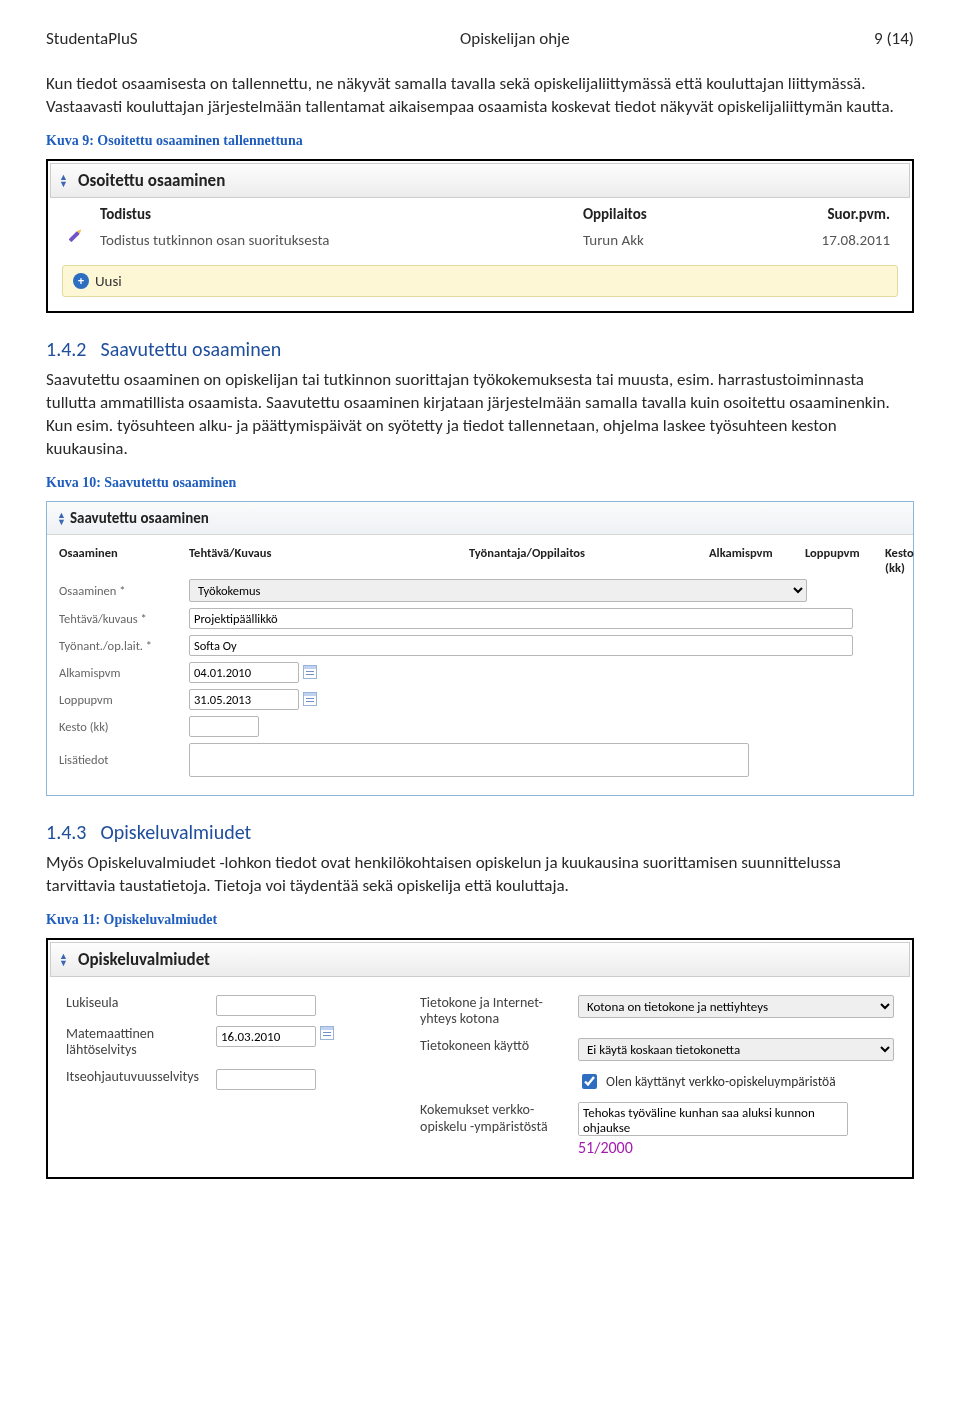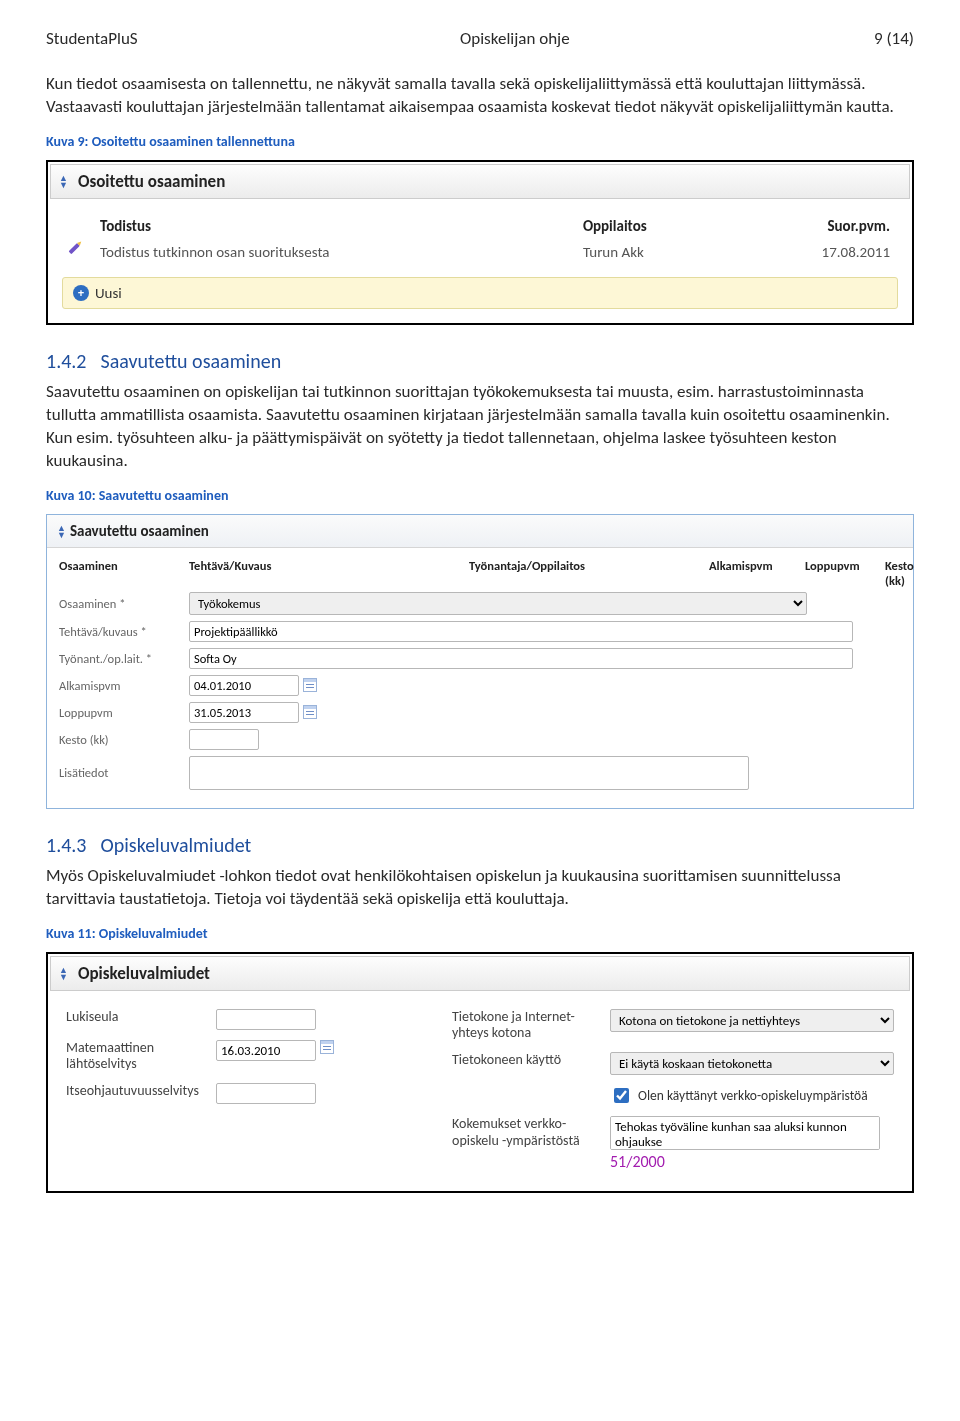--- a/index.html
+++ b/index.html
@@ -16,30 +16,30 @@
     --add-yellow: #f7f4de;
   }
   * { box-sizing: border-box; }
   html,body { margin:0; padding:0; background:#ffffff; font-family: Calibri, Arial, sans-serif; color: var(--text-dark); }
   .page { width:960px; margin:0 auto; padding:28px 46px 36px; }
   .doc-header { display:flex; justify-content:space-between; font-size:17px; margin-bottom:24px; }
   .doc-header .left { flex:1; }
   .doc-header .center { flex:1; text-align:left; }
   .doc-header .right { flex:0 0 auto; text-align:right; }
   p.body { font-size:17px; line-height:1.35; margin:0 0 14px 0; }
-  .caption { color: var(--blue-accent); font-weight:bold; font-size:14px; margin:6px 0 10px; }
+  .caption { color: var(--blue-accent); font-weight:bold; font-size:14px; margin:6px 0 10px;font-family:Liberation Serif, serif; }
   .h2 { color: var(--link-blue); font-size:20px; margin:24px 0 8px; }
   .h2 .num { margin-right:14px; }
 
   
   .panel1 { border:2px solid #000; padding:2px; margin-bottom:18px; }
   .panel1 .titlebar { background:linear-gradient(#fdfdfd,#ececec); border:1px solid #ccc; padding:6px 8px; display:flex; align-items:center; gap:6px; font-weight:bold; font-size:17px; color:#222; }
   .sort-icon { display:inline-flex; flex-direction:column; line-height:0; font-size:9px; color:#3b67b5; margin-right:4px; }
   .sort-icon span{line-height:7px;}
-  .panel1 .body { padding:14px 12px 12px; }
+  .panel1 .body { padding:3px 12px 12px; }
   .panel1 table { width:100%; border-collapse:collapse; font-size:15px; }
   .panel1 th { text-align:left; font-weight:bold; padding:4px 8px; color:#222;}
   .panel1 td { padding:4px 8px; color:#555; vertical-align:top;}
   .panel1 th.r, .panel1 td.r{ text-align:right; }
   .edit-icon { display:inline-block; width:14px; height:14px; transform:rotate(-45deg); position:relative;}
   .edit-icon::before{content:"";position:absolute;top:2px;left:0;width:12px;height:4px;background:#7154c7;border-radius:1px;}
   .edit-icon::after{content:"";position:absolute;top:2px;left:12px;width:0;height:0;border-left:4px solid #f0c040;border-top:2px solid transparent;border-bottom:2px solid transparent;}
   .uusi-row { background:var(--uusi-bg); border:1px solid #e3db9d; border-radius:3px; padding:6px 10px; display:flex; align-items:center; gap:6px; margin-top:12px; font-size:15px; color:#333;}
   .plus-icon{ width:16px; height:16px; border-radius:50%; background:#2d6ec1; color:#fff; display:inline-flex; align-items:center; justify-content:center; font-size:12px; font-weight:bold;}
 
@@ -77,21 +77,21 @@
   .panel3 .body { padding:18px 16px 8px; display:flex; gap:28px; font-size:14px; color:#444;}
   .panel3 .left, .panel3 .right-col { flex:1; }
   .panel3 .frow{ display:flex; align-items:flex-start; margin-bottom:10px; }
   .panel3 .frow label{ flex:0 0 150px; line-height:1.2; }
   .panel3 .right-col .frow label{ flex:0 0 158px; }
   .panel3 input[type=text], .panel3 select, .panel3 textarea {
     font-family:inherit; font-size:13px; padding:2px 4px; border:1px solid #b7b7b7; border-radius:2px;
   }
   .panel3 .txt-s{ width:100px; }
   .panel3 .date{ width:100px; }
-  .panel3 select{ width:284px; }
+  .panel3 select{ width:316px; }
   .panel3 textarea{ width:270px; height:34px; resize:none;}
   .panel3 .counter{ font-size:16px; color:#a21caf; margin-left:0; margin-top:2px;}
   .panel3 .chk-row{ display:flex; align-items:center; gap:6px; margin:4px 0 10px 158px; font-size:13.5px; color:#333; }
   .panel3 input[type=checkbox]{ width:15px; height:15px; accent-color:#2d6ec1;}
 </style>
 </head>
 <body>
 <div class="page">
 
 <div class="doc-header">

